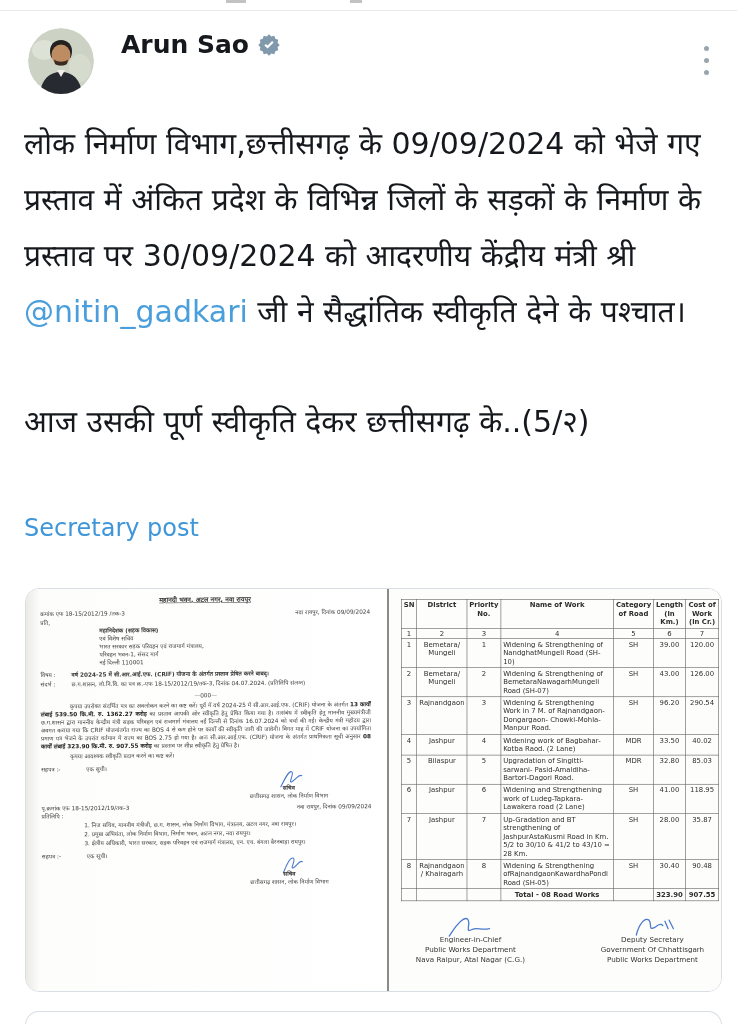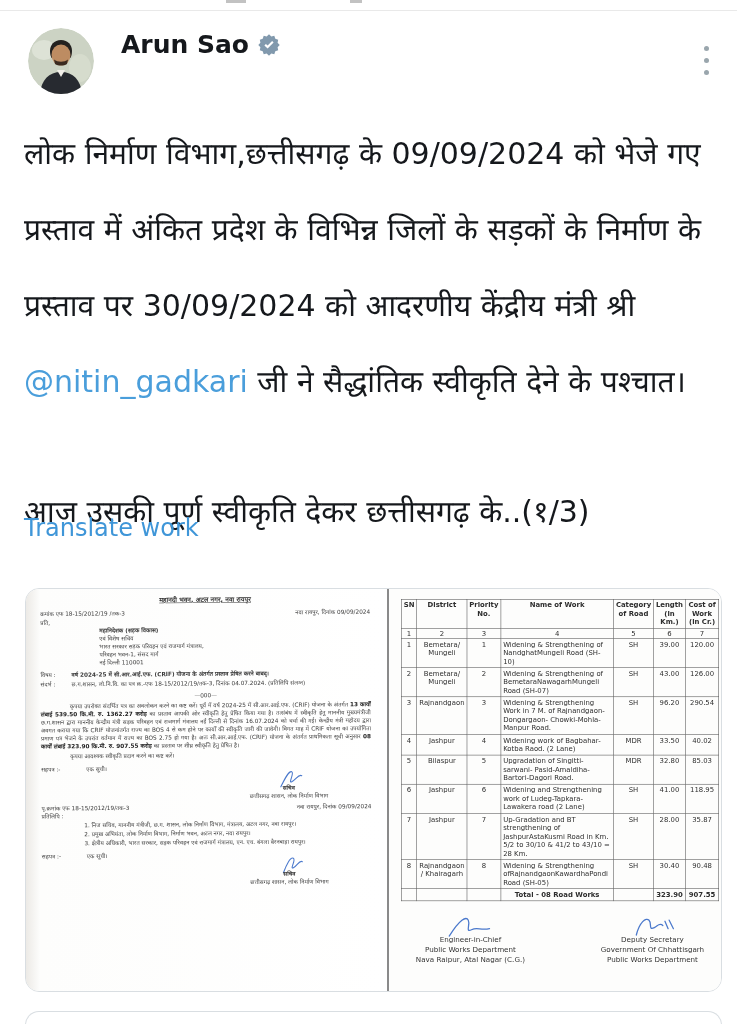--- a/index.html
+++ b/index.html
@@ -17,21 +17,21 @@
     overflow:hidden; cursor:pointer; }
   .author-name { left:121px; top:30px; font-size:25px; font-weight:700;
     color:#15181c; display:flex; align-items:center; gap:8px; cursor:pointer; }
   .author-handle { left:121px; top:66px; font-size:23px; color:#68767f; cursor:pointer; }
   .badge { width:24px; height:24px; display:inline-block; }
   .more-btn { left:700px; top:42px; display:flex; flex-direction:column; gap:7px;
     padding:4px; cursor:pointer; }
   .more-btn i { width:5px; height:5px; border-radius:50%; background:#9aa6ad; display:block; }
 
   
-  .tweet-text { left:24px; top:116px; width:692px; font-size:30px; line-height:76px;
+  .tweet-text { left:24px; top:116px; width:692px; font-size:30px; line-height:56px;
     color:#15181c; letter-spacing:0; }
   .tweet-text .para2 { margin-top:54px; }
   .mention { color:var(--link-blue,#4a9edb); text-decoration:none; cursor:pointer; }
   .translate { left:24px; top:514px; font-size:24px; color:var(--translate-blue,#3f96d8);
     cursor:pointer; }
 
   
   .media-card { left:25px; top:588px; width:697px; height:404px; background:#fff;
     border:1px solid var(--card-border,#d9dee2); border-radius:14px; overflow:hidden;
     display:flex; cursor:pointer;justify-content:flex-end; }
@@ -117,23 +117,23 @@
     </svg>
   </div>
   <div class="abs more-btn">
     <i></i>
     <i></i>
     <i></i>
   </div>
 
   <div class="abs tweet-text">
     <div class="para1"><span>लोक निर्माण विभाग,छत्तीसगढ़ के 09/09/2024 को भेजे गए प्रस्ताव में अंकित प्रदेश के विभिन्न जिलों के सड़कों के निर्माण के प्रस्ताव पर 30/09/2024 को आदरणीय केंद्रीय मंत्री श्री </span><a class="mention">@nitin_gadkari</a><span> जी ने सैद्धांतिक स्वीकृति देने के पश्चात।</span></div>
-    <div class="para2">आज उसकी पूर्ण स्वीकृति देकर छत्तीसगढ़ के..(१/3)</div>
-  </div>
-  <div class="abs translate">Translate work</div>
+    <div class="para2">आज उसकी पूर्ण स्वीकृति देकर छत्तीसगढ़ के..(5/२)</div>
+  </div>
+  <div class="abs translate">Secretary post</div>
 
   <div class="abs media-card">
 
     <div class="media-left">
       <div class="letter">
         <div class="title">महानदी भवन, अटल नगर, नवा रायपुर</div>
         <div class="row">
           <span>क्रमांक एफ 18-15/2012/19 /तक-3</span>
           <span>नवा रायपुर, दिनांक 09/09/2024</span>
         </div>

